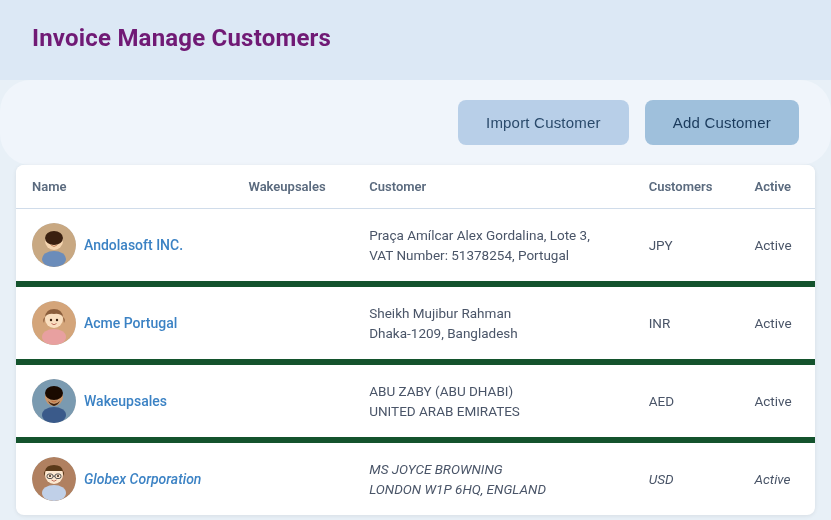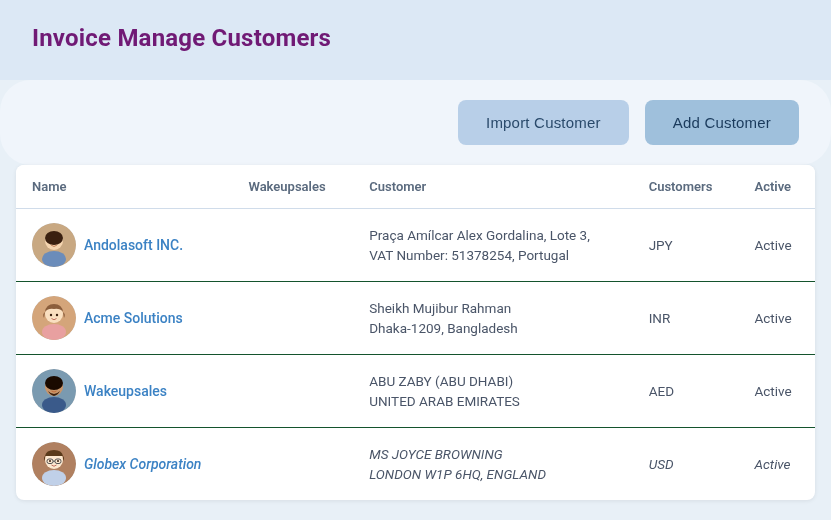--- a/index.html
+++ b/index.html
@@ -72,21 +72,21 @@
     .table thead th {
       padding: 14px 16px;
       text-align: left;
       font-size: 13px;
       font-weight: 600;
       color: #5a6a7e;
       background: #fff;
     }
 
     .table tbody tr {
-      border-bottom: 1px solid #14532d;
+      border-bottom: 6px solid #14532d;
     }
 
     .table tbody tr:last-child {
       border-bottom: none;
       font-style: italic;
     }
 
     .table tbody td {
       padding: 14px 16px;
       vertical-align: middle;
@@ -193,21 +193,21 @@
     <path d="M13 16 Q14 8 22 8 Q30 8 31 16 Q28 12 22 13 Q16 12 13 16Z" fill="#8b5e3c"></path>
     <path d="M13 16 Q10 18 12 22" fill="#8b5e3c"></path>
     <path d="M31 16 Q34 18 32 22" fill="#8b5e3c"></path>
     <circle cx="19" cy="19" r="1.2" fill="#3a2010"></circle>
     <circle cx="25" cy="19" r="1.2" fill="#3a2010"></circle>
     <path d="M19.5 22.5 Q22 25 24.5 22.5" stroke="#c07060" stroke-width="1" fill="none"></path>
   </svg>
       </div>
     </td>
     <td style="padding-left:8px;">
-      <a class="customer-link">Acme Solutions</a>
+      <a class="customer-link">Acme Portugal</a>
     </td>
     <td></td>
     <td class="address-cell">
       Sheikh Mujibur Rahman<br>Dhaka-1209, Bangladesh
     </td>
     <td class="currency-cell">INR</td>
     <td class="status-badge">Active</td>
   </tr>
         <tr>
     <td style="width:60px;padding-right:0;">

